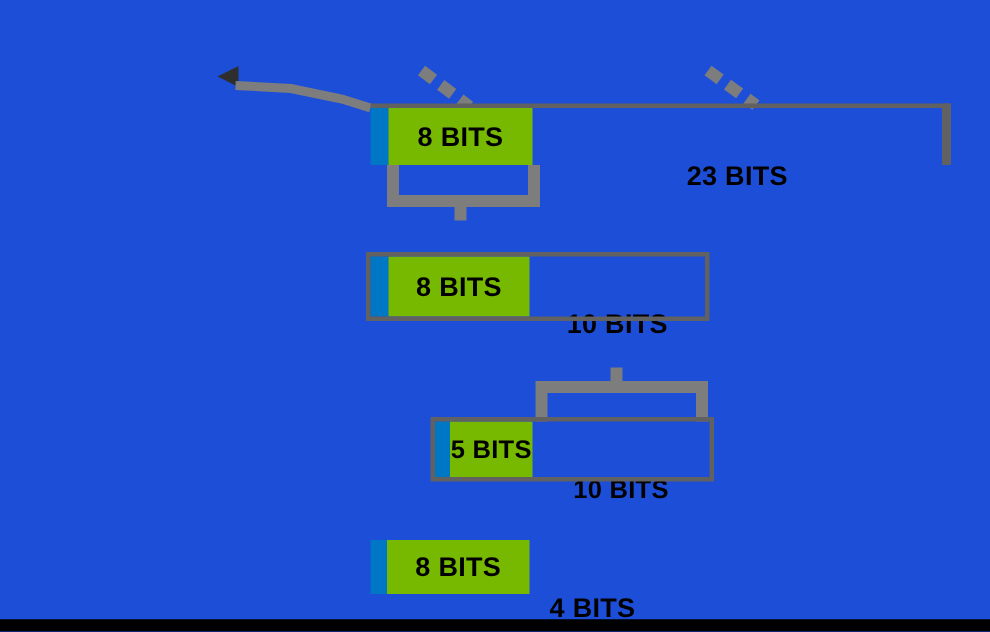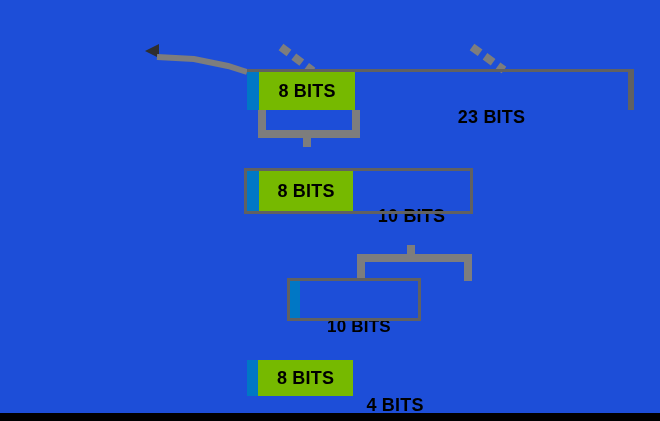--- a/index.html
+++ b/index.html
@@ -66,20 +66,23 @@
     <div class="seg seg-exp">
       <span class="seg-label">8 BITS</span>
     </div>
     <div class="seg seg-man">
       <span class="seg-label">10 BITS</span>
     </div>
   </div>
 
   <div class="bar row3 outlined">
     <div class="seg seg-sign"></div>
+    <div class="seg seg-exp">
+      <span class="seg-label">5 BITS</span>
+    </div>
     <div class="seg seg-man">
       <span class="seg-label">10 BITS</span>
     </div>
   </div>
 
   <div class="bar row4">
     <div class="seg seg-sign"></div>
     <div class="seg seg-exp">
       <span class="seg-label">8 BITS</span>
     </div>

